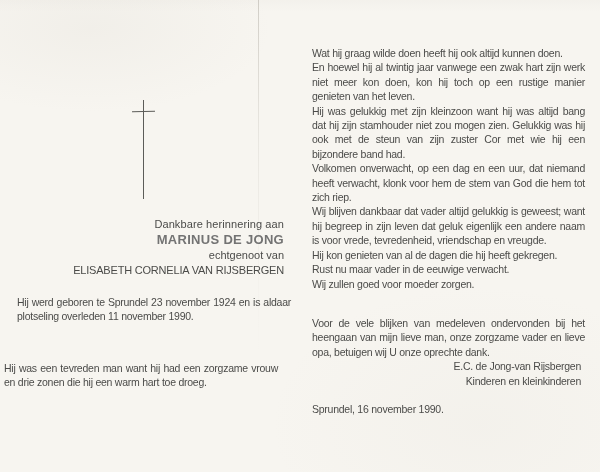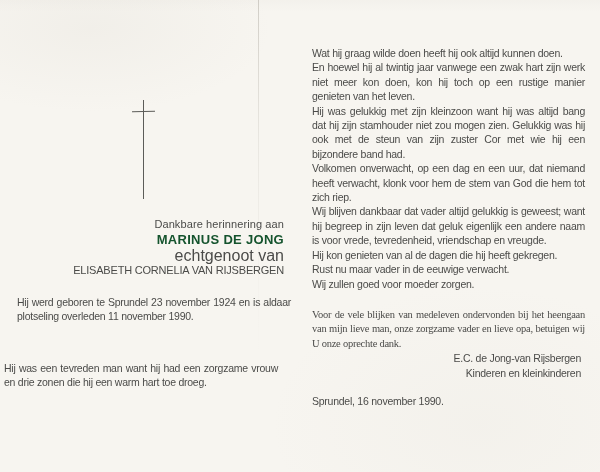--- a/index.html
+++ b/index.html
@@ -26,32 +26,32 @@
       rgba(150,145,135,0) 75%);
   }
   
   .cross-v { position: absolute; left: 143px; top: 100px; width: 1px; height: 99px; background: #5c5c58; }
   .cross-h { position: absolute; left: 132px; top: 111px; width: 23px; height: 1px; background: #5c5c58; transform: rotate(-1.2deg); }
 
   .block { position: absolute; }
 
   .heading { left: 12px; top: 217px; width: 272px; text-align: right; }
   .heading .dedication { font-size: 11px; line-height: 15px; letter-spacing: 0.1px; }
-  .heading .name { font-size: 13px; line-height: 16px; font-weight: bold; color: #14532d; letter-spacing: 0.3px; }
-  .heading .relation { font-size: 16px; line-height: 15px; }
+  .heading .name { font-size: 13px; line-height: 16px; font-weight: bold; color: #737373; letter-spacing: 0.3px; }
+  .heading .relation { font-size: 11px; line-height: 15px; }
   .heading .spouse { font-size: 11px; line-height: 15px; letter-spacing: -0.2px; white-space: nowrap; }
 
   .bodytext { font-size: 10.5px; line-height: 14.4px; letter-spacing: -0.25px; text-align: justify; }
   .sentence { text-align: justify; }
 
   .left-para1 { left: 17px; top: 295px; width: 274px; }
   .left-para2 { left: 4px; top: 361px; width: 274px; }
 
   .right-col { left: 312px; top: 46px; width: 273px; }
-  .thanks { margin-top: 17px; font-family: Liberation Serif, serif; }
+  .thanks { margin-top: 25px; }
   .signature { margin-top: 0; text-align: right; padding-right: 4px; }
   .signature div { text-align: right; }
   .place-date { margin-top: 14px; text-align: left; }
 </style>
 </head>
 <body>
 
 <div class="fold"></div>
 
 <div>

